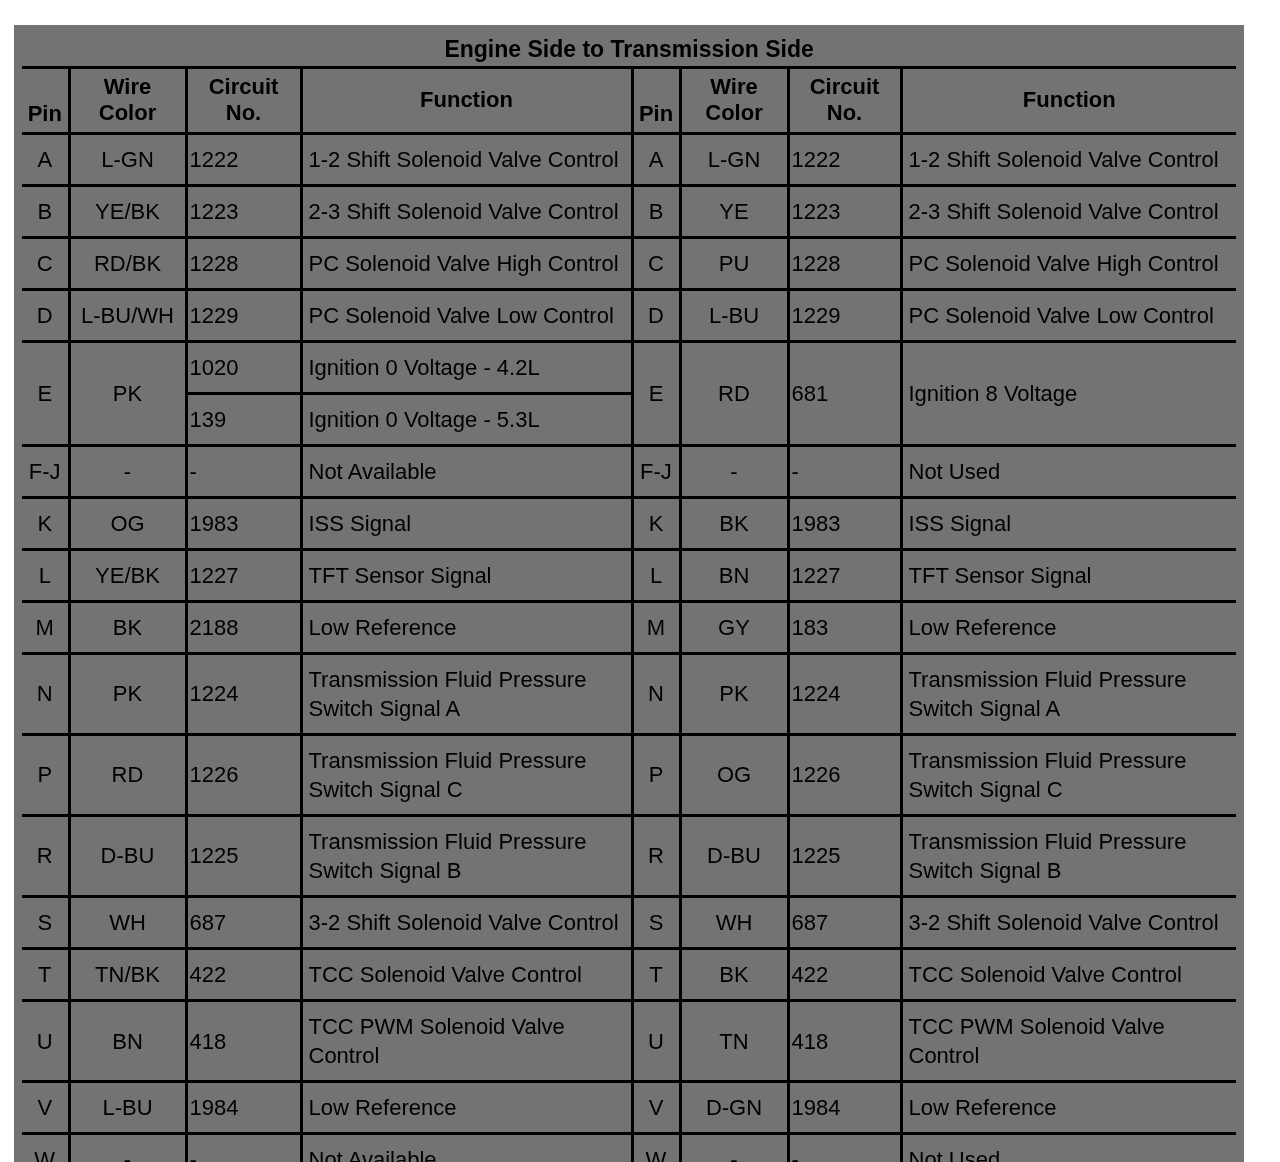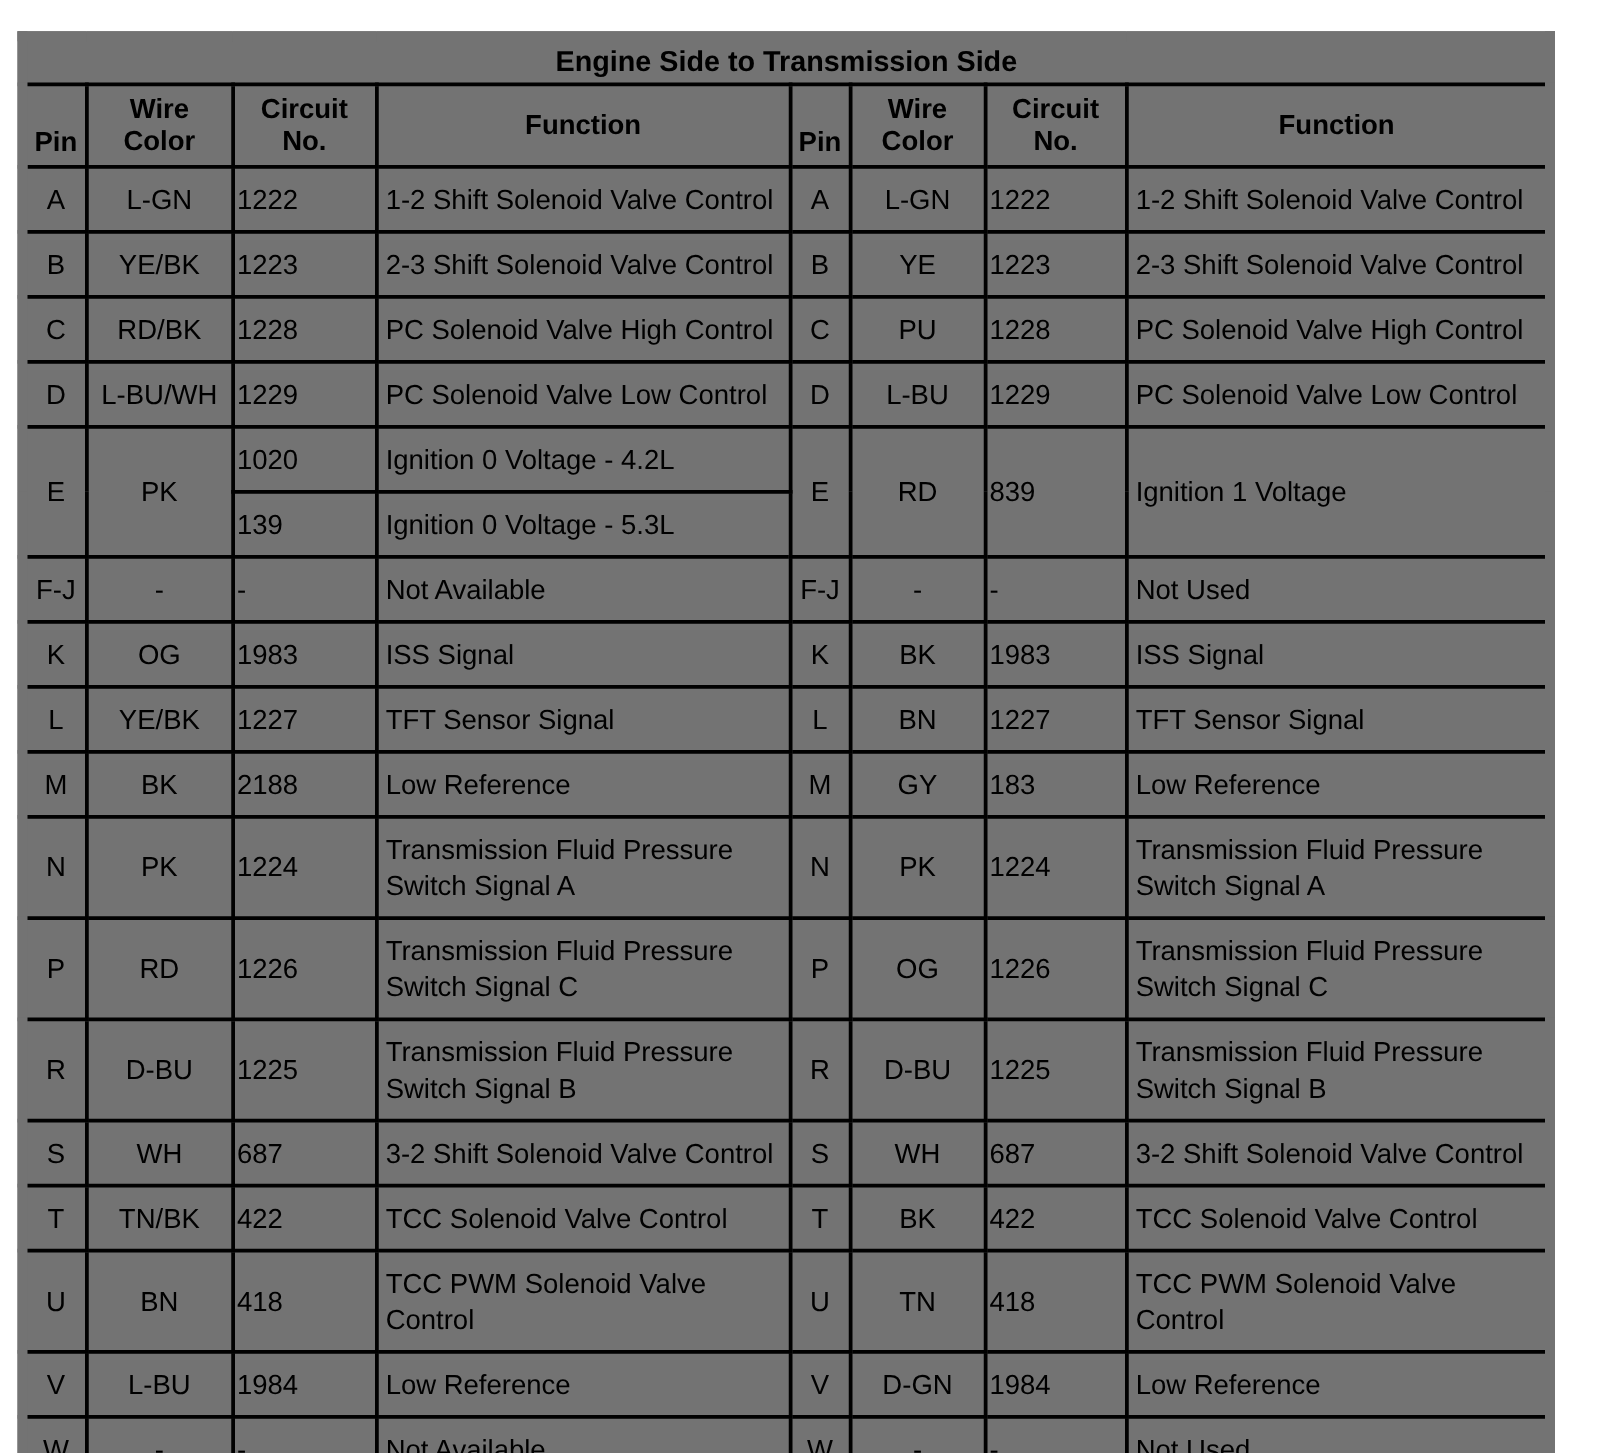--- a/index.html
+++ b/index.html
@@ -129,22 +129,22 @@
           <td class="c-circ">1229</td>
           <td class="c-func">PC Solenoid Valve Low Control</td>
         </tr>
         <tr>
           <td class="c-pin" rowspan="2">E</td>
           <td class="c-wire" rowspan="2">PK</td>
           <td class="c-circ">1020</td>
           <td class="c-func">Ignition 0 Voltage - 4.2L</td>
           <td class="c-pin" rowspan="2">E</td>
           <td class="c-wire" rowspan="2">RD</td>
-          <td class="c-circ" rowspan="2">839</td>
-          <td class="c-func" rowspan="2">Ignition 1 Voltage</td>
+          <td class="c-circ" rowspan="2">681</td>
+          <td class="c-func" rowspan="2">Ignition 8 Voltage</td>
         </tr>
         <tr>
           <td class="c-circ">139</td>
           <td class="c-func">Ignition 0 Voltage - 5.3L</td>
         </tr>
         <tr>
           <td class="c-pin">F-J</td>
           <td class="c-wire">-</td>
           <td class="c-circ">-</td>
           <td class="c-func">Not Available</td>

